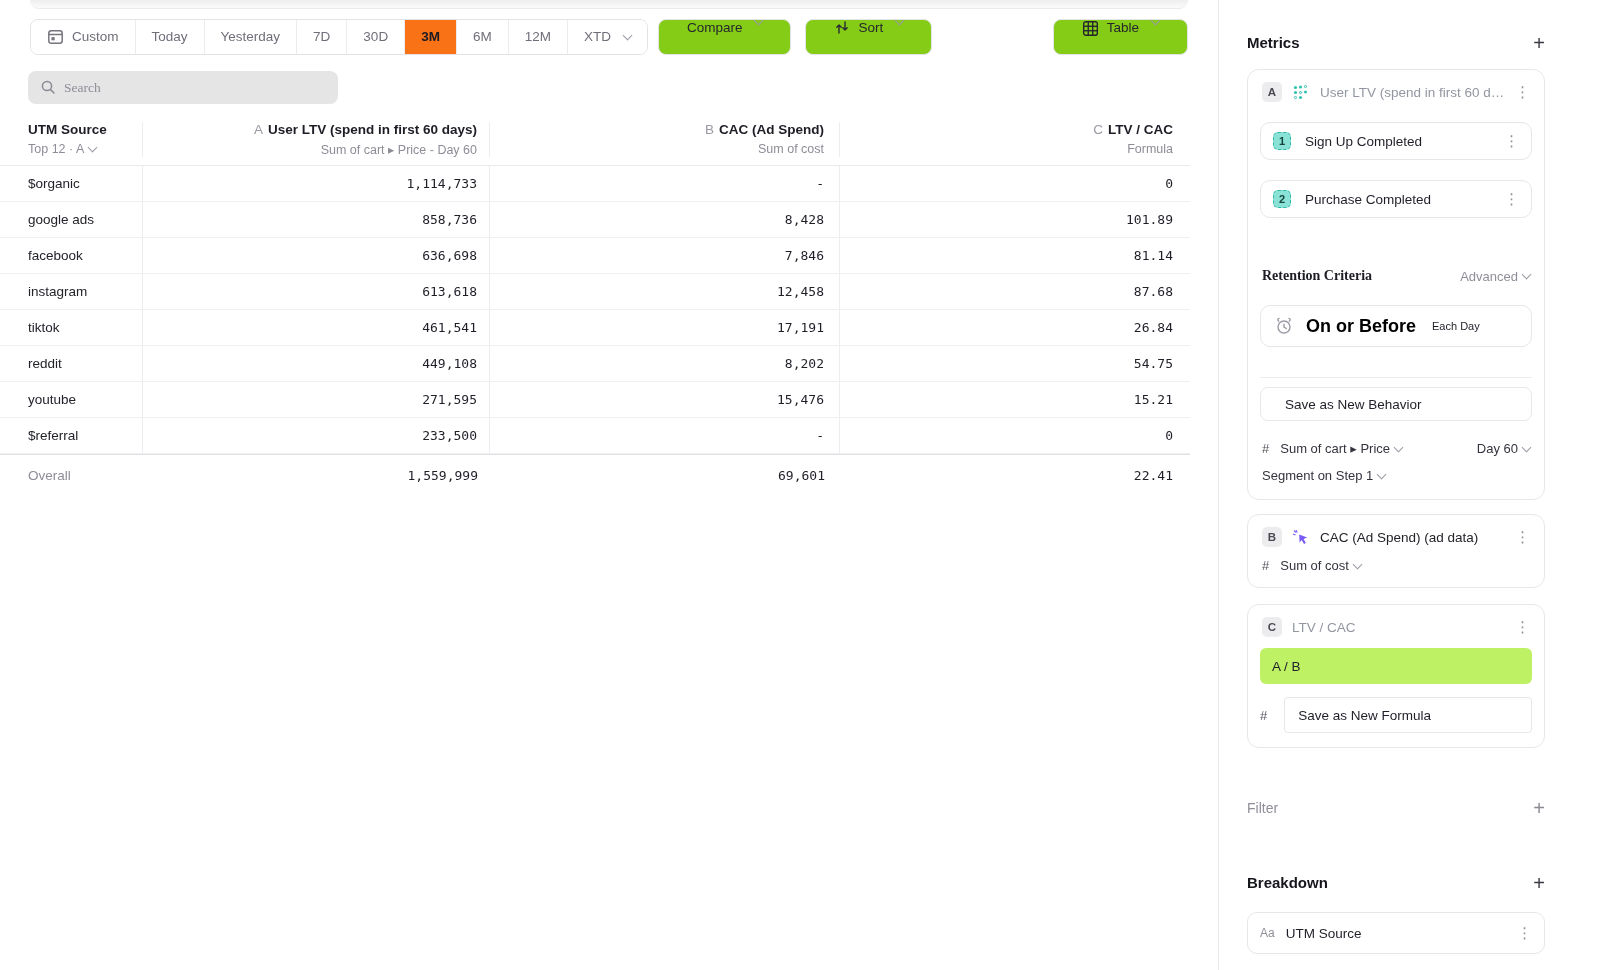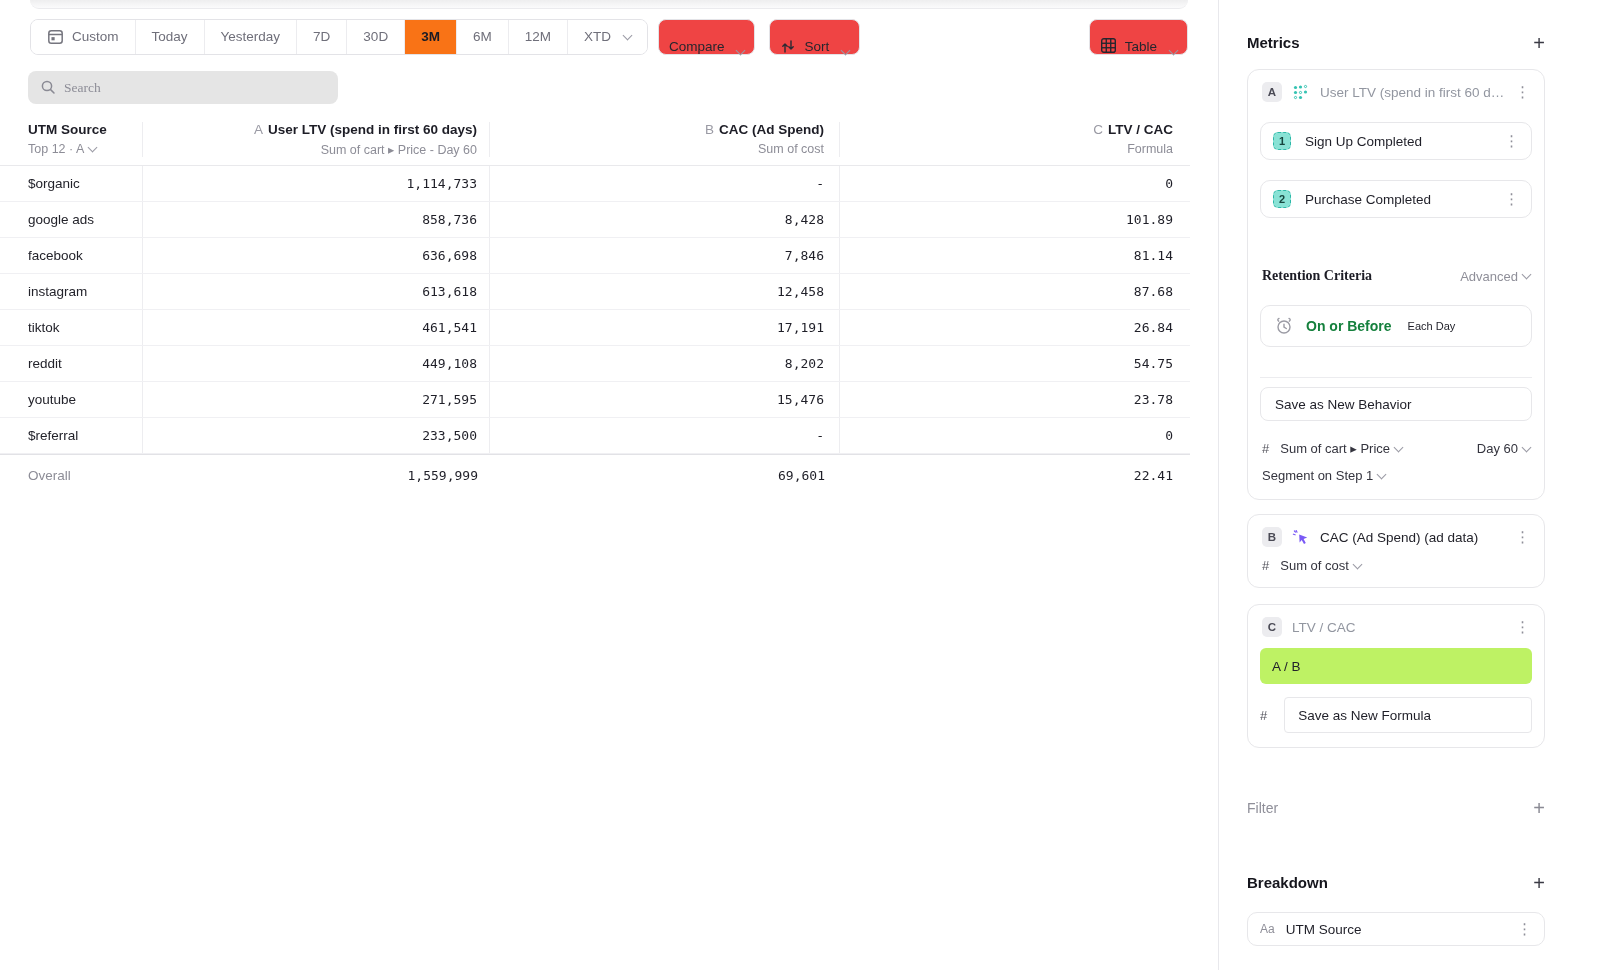--- a/index.html
+++ b/index.html
@@ -12,21 +12,21 @@
   .top-remnant { margin-left:30px; width:1158px; height:9px;
     background:linear-gradient(180deg,#eeeeef,#fbfbfc);
     border-bottom:1px solid #ebebee; border-radius:0 0 9px 9px; }
 
   
   .toolbar { display:flex; align-items:center; margin:9px 30px 0 30px; height:37px; }
   .btn-group { display:flex; align-items:stretch; height:36px; border:1px solid #e3e3e7; border-radius:8px; overflow:hidden; background:#fff; }
   .range-btn { display:flex; align-items:center; gap:8px; padding:0 16px; font-size:13.5px; color:#6f6f7a; cursor:pointer; border-left:1px solid #ececef; white-space:nowrap; background:#fff; }
   .range-btn:first-child { border-left:none; }
   .range-btn.selected { background:#f97316; color:#1b1b24; font-weight:700; }
-  .tb-btn { display:flex; align-items:flex-end; gap:8px; height:36px; padding:0 10px; border:1px solid #e3e3e7; border-radius:8px; background:#ef4444; font-size:13.5px; color:#26262e; cursor:pointer; white-space:nowrap; }
+  .tb-btn { display:flex; align-items:flex-start; gap:8px; height:36px; padding:0 28px; border:1px solid #e3e3e7; border-radius:8px; background:#84cc16; font-size:13.5px; color:#26262e; cursor:pointer; white-space:nowrap; }
   .ml10 { margin-left:10px; } .ml14 { margin-left:14px; }
   .push-right { margin-left:auto; }
   .chev { display:inline-block; width:7px; height:7px; border-right:1.6px solid currentColor; border-bottom:1.6px solid currentColor; transform:rotate(45deg); margin:-3px 0 0 5px; }
   .chev.gray { color:#9a9aa4; }
 
   
   .search-wrap { position:relative; margin:16px 0 0 28px; width:310px; height:33px; }
   .search-wrap svg { position:absolute; left:12px; top:8px; }
   .search-input { width:100%; height:100%; border:none; outline:none; background:#e5e5e5; border-radius:8px; padding:0 12px 0 36px; font-size:13.5px; font-family:Liberation Serif, serif; color:#2a2a33; }
   .search-input::placeholder { color:#8d8d97; }
@@ -68,38 +68,38 @@
   .kebab { margin-left:auto; color:#8f8f99; font-size:15px; cursor:pointer; padding-left:6px; }
   .mh .icon-gap { margin-left:10px; flex:0 0 auto; display:flex; }
   .step { display:flex; align-items:center; height:38px; border:1px solid #e7e7ea; border-radius:10px; margin-top:20px; padding:0 12px; cursor:pointer; }
   .step:first-of-type { margin-top:26px; }
   .step-num { width:18px; height:18px; border-radius:5px; background:#89e2d5; border:1px dashed #2eb8a8; color:#16453e; font-size:11px; font-weight:700; display:flex; align-items:center; justify-content:center; }
   .step-label { margin-left:14px; font-size:13.5px; font-weight:500; color:#1f1f28; }
   .ret-row { display:flex; align-items:center; justify-content:space-between; margin-top:50px; padding:0 2px; }
   .ret-title { font-size:14px; font-weight:700; color:#1d1d26;font-family:Liberation Serif, serif; }
   .ret-mode { font-size:13px; color:#8f8f99; display:flex; align-items:center; cursor:pointer; }
   .crit-box { display:flex; align-items:center; height:42px; border:1px solid #e7e7ea; border-radius:10px; margin-top:21px; padding:0 13px; cursor:pointer; }
-  .crit-type { margin-left:12px; font-size:14px; font-weight:700; color:#15803d; }
+  .crit-type { margin-left:12px; font-size:18px; font-weight:700; color:#000000; }
   .crit-val { margin-left:16px; font-size:11px; color:#1d1d26; }
   .divider { height:1px; background:#ececef; margin-top:30px; }
-  .save-behavior { display:flex; align-items:center; height:34px; border:1px solid #e7e7ea; border-radius:8px; margin-top:9px; padding:0 14px; font-size:13.5px; font-weight:500; color:#1f1f28; cursor:pointer; }
+  .save-behavior { display:flex; align-items:center; height:34px; border:1px solid #e7e7ea; border-radius:8px; margin-top:9px; padding:0 24px; font-size:13.5px; font-weight:500; color:#1f1f28; cursor:pointer; }
   .measure-row { display:flex; align-items:center; margin-top:20px; padding:0 2px; font-size:13px; color:#34343e; }
   .hash { color:#55555e; font-size:13px; }
   .measure-txt { margin-left:11px; cursor:pointer; display:flex; align-items:center; }
   .win-txt { margin-left:auto; cursor:pointer; display:flex; align-items:center; }
   .segment-row { display:flex; align-items:center; margin-top:12px; padding:0 2px; font-size:13px; color:#34343e; cursor:pointer; }
   .card-b { margin-top:14px; padding-bottom:14px; }
   .card-b .measure-row { margin-top:11px; }
   .card-c { margin-top:16px; padding-bottom:14px; }
   .ab-box { margin-top:11px; height:36px; background:#bef264; border-radius:6px; display:flex; align-items:center; padding:0 12px; font-size:13.5px; color:#23232b; cursor:text; }
   .save-formula-row { display:flex; align-items:center; margin-top:13px; }
   .save-formula-btn { flex:1; margin-left:17px; display:flex; align-items:center; height:36px; border:1px solid #e7e7ea; border-radius:4px; padding:0 13px; font-size:13.5px; font-weight:500; color:#1f1f28; cursor:pointer; }
   .filter-head { margin-top:52px; }
   .breakdown-head { margin-top:58px; }
-  .bd-card { margin-top:21px; height:34px; display:flex; align-items:center; border:1px solid #e7e7ea; border-radius:10px; cursor:pointer; }
+  .bd-card { margin-top:21px; height:42px; display:flex; align-items:center; border:1px solid #e7e7ea; border-radius:10px; cursor:pointer; }
   .bd-type { font-size:12px; color:#8f8f99; }
   .bd-label { margin-left:11px; font-size:13.5px; color:#1f1f28; }
 </style>
 </head>
 <body>
 
 <div class="app">
 <main>
   <div class="top-remnant"></div>
 
@@ -231,21 +231,21 @@
     <div class="trow body-row">
       <div class="cell-label">reddit</div>
       <div class="cell-num bordered pa">449,108</div>
       <div class="cell-num bordered pb">8,202</div>
       <div class="cell-num pc">54.75</div>
     </div>
     <div class="trow body-row">
       <div class="cell-label">youtube</div>
       <div class="cell-num bordered pa">271,595</div>
       <div class="cell-num bordered pb">15,476</div>
-      <div class="cell-num pc">23.78</div>
+      <div class="cell-num pc">15.21</div>
     </div>
     <div class="trow body-row">
       <div class="cell-label">$referral</div>
       <div class="cell-num bordered pa">233,500</div>
       <div class="cell-num bordered pb">-</div>
       <div class="cell-num pc">0</div>
     </div>
 
     <div class="trow overall-row">
       <div class="cell-label">Overall</div>

